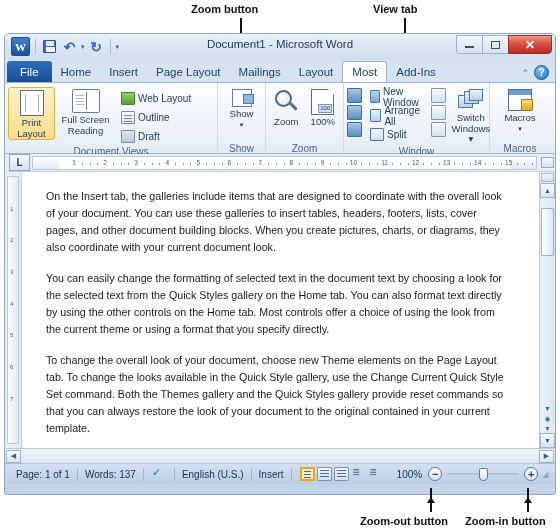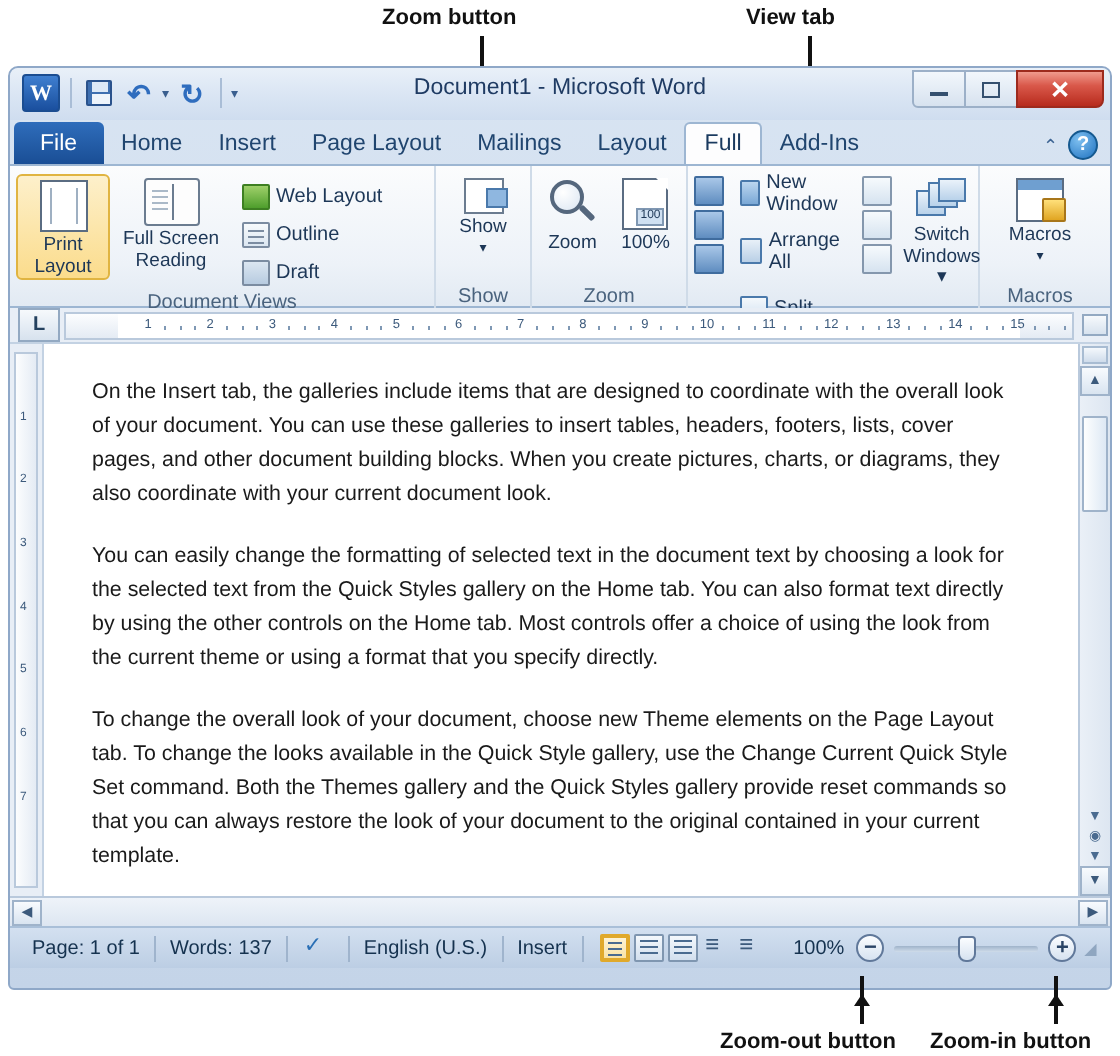--- a/index.html
+++ b/index.html
@@ -507,21 +507,21 @@
       </div>
     </div>
 
     <div class="tab-row">
       <div class="file-tab">File</div>
       <div class="tab">Home</div>
       <div class="tab">Insert</div>
       <div class="tab">Page Layout</div>
       <div class="tab">Mailings</div>
       <div class="tab">Layout</div>
-      <div class="tab active">Full</div>
+      <div class="tab active">Most</div>
       <div class="tab">Add-Ins</div>
       <div class="tab-right">
         <div class="caret-up">⌃</div>
         <div class="help-ico">?</div>
       </div>
     </div>
 
     <div class="ribbon">
 
       <div class="grp" style="width:213px;">
@@ -582,21 +582,21 @@
         <div class="grp-label">Zoom</div>
       </div>
 
       <div class="grp" style="width:146px;">
         <div class="grp-body">
           <div class="tinycol">
             <div class="tinybtn blue"></div>
             <div class="tinybtn blue"></div>
             <div class="tinybtn blue"></div>
           </div>
-          <div style="display:flex;flex-direction:column;gap:12px;padding-top:1px;margin-left:4px;">
+          <div style="display:flex;flex-direction:column;gap:2px;padding-top:1px;margin-left:4px;">
             <div class="smallbtn">
               <span class="sq nw"></span>
               <span>New Window</span>
             </div>
             <div class="smallbtn">
               <span class="sq ar"></span>
               <span>Arrange All</span>
             </div>
             <div class="smallbtn">
               <span class="sq sp"></span>

